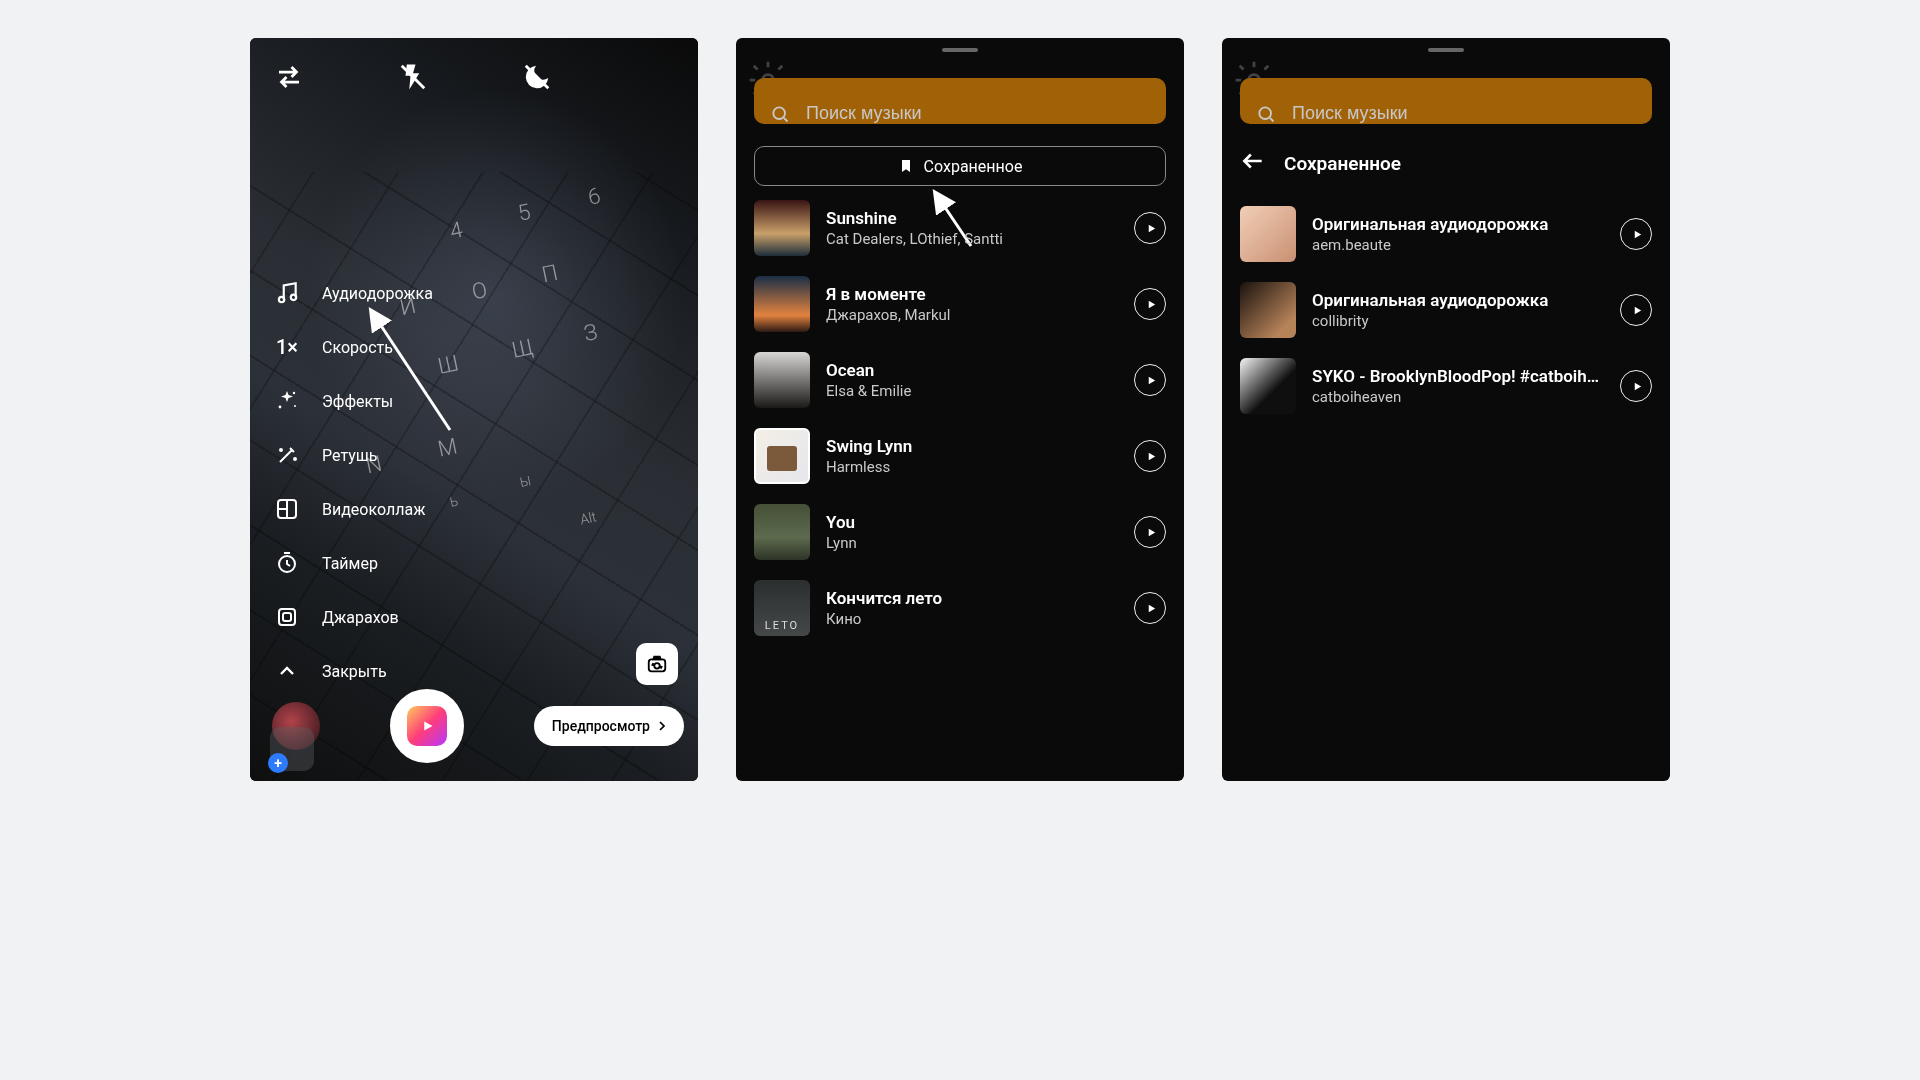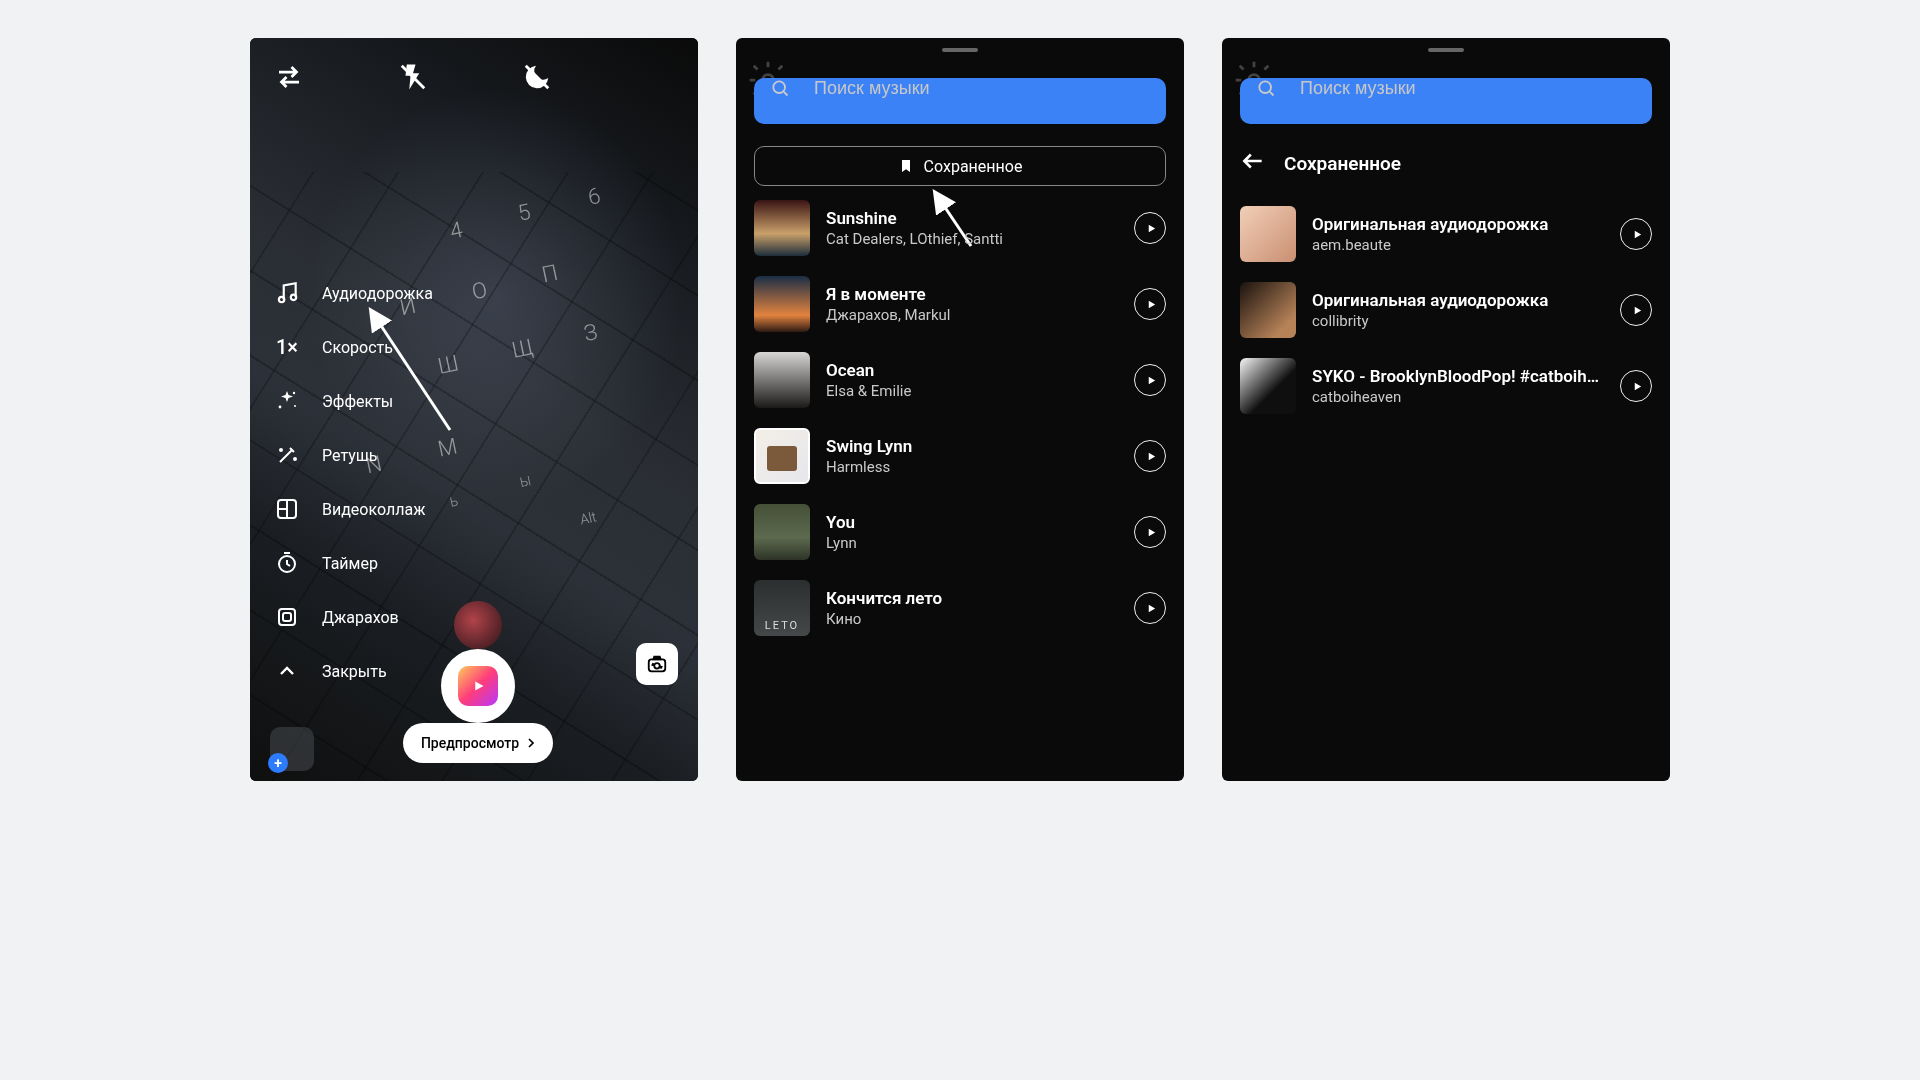--- a/index.html
+++ b/index.html
@@ -87,22 +87,22 @@
     font-weight:500;
   }
   .tool-label { font-size: 16px; }
 
   .s1-bottom {
     position:absolute;
     left:0; right:0;
     bottom: 18px;
     display:flex;
     align-items:center;
+    justify-content:space-between;
     padding: 0 14px 0 22px;
-    flex-direction: column;
   }
   .s1-thumb {
     width: 48px; height:48px;
     border-radius: 50%;
     background: radial-gradient(circle at 40% 40%, #b1434a, #2b1418);
   }
   .shutter {
     width: 74px; height:74px;
     border-radius:50%;
     border: 5px solid #fff;
@@ -161,25 +161,25 @@
   .gear-bg{
     position:absolute; left:10px; top:20px;
     opacity:0.35;
   }
   .gear-bg svg{ width:44px; height:44px; }
 
   .search-bar{
     position:absolute;
     top:40px; left:18px; right:18px;
     height:46px;
-    background:#3b82f6;
+    background:#a16207;
     border-radius:10px;
-    display:flex;align-items:flex-start;
+    display:flex;align-items:flex-end;
     padding:0 16px;
-    gap:24px;
+    gap:16px;
     cursor:text;
   }
   .search-bar svg{width:20px;height:20px;flex:none;}
   .search-bar input{
     background:transparent;border:none;outline:none;
     color:#fff;font-size:18px;width:100%;
   }
   .search-bar input::placeholder{color:#c7c7c7;}
 
   .saved-btn{

